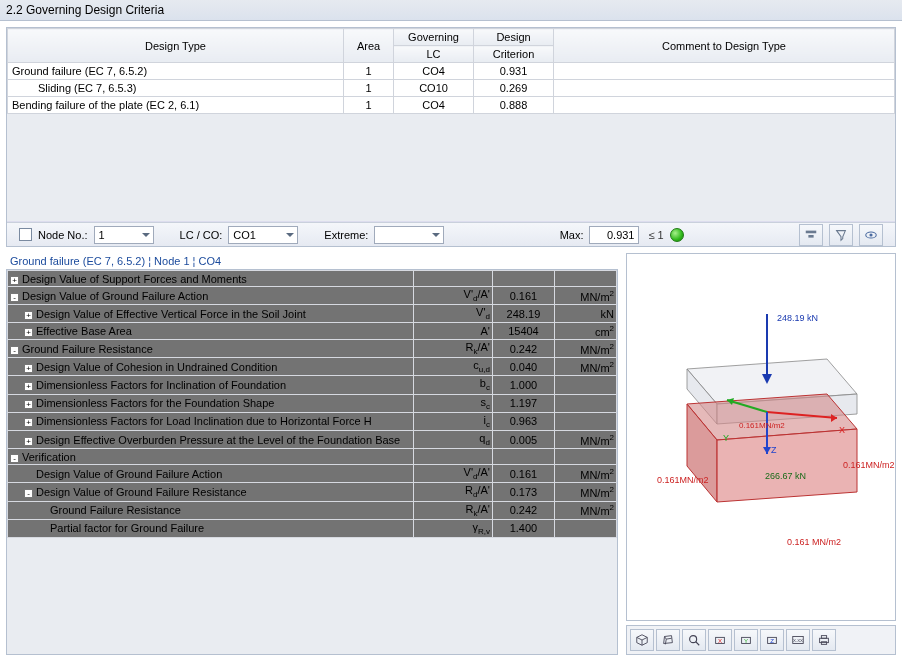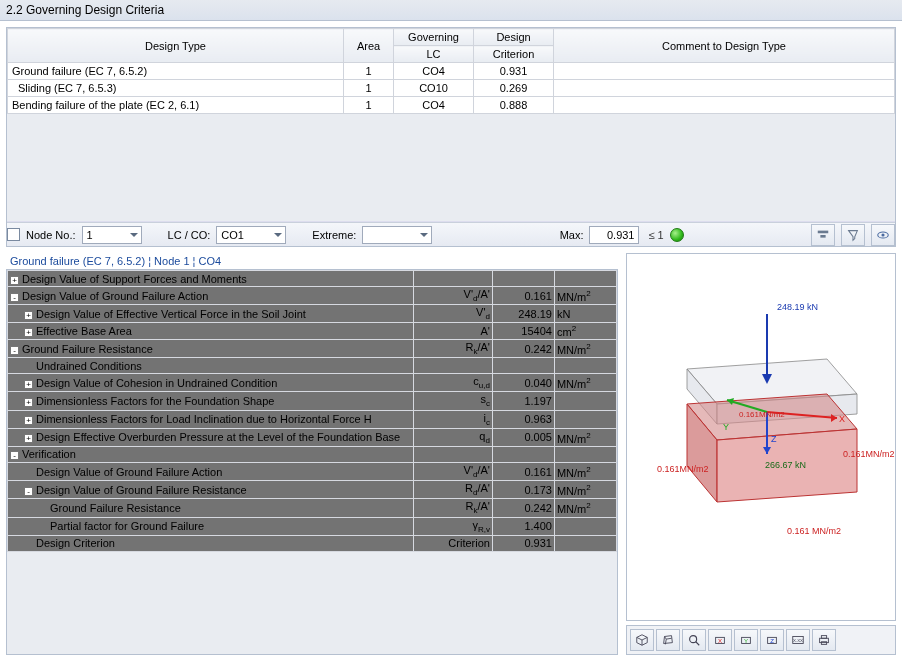--- a/index.html
+++ b/index.html
@@ -7,47 +7,47 @@
   .title-bar { background: linear-gradient(#e6eaf0, #dbe2ed); border-bottom: 1px solid #b5c0d0; padding: 3px 6px; font-size: 12px; }
   .content { display: flex; flex-direction: column; height: calc(662px - 22px); padding: 6px; gap: 6px; }
   .panel { border: 1px solid #b5c0d0; background: #fff; position: relative; }
   .top-grid { height: 220px; display: flex; flex-direction: column; }
   .grid-wrap { height: 196px; overflow: hidden; border-bottom: 1px solid #dde; background: #e9ecf1; }
   table.grid { width: 100%; border-collapse: collapse; background: #fdba74; table-layout: fixed; }
   table.grid th, table.grid td { border: 1px solid #d0d4dc; padding: 2px 4px; font-weight: normal; font-size: 11px; height: 17px; }
   table.grid th { background: linear-gradient(#f8f9fb, #e8ecf2); text-align: center; }
   table.grid td { background: #fff; }
   .c-node, .c-lc, .c-crit { text-align: center; }
-  .filter-row { display: flex; align-items: center; gap: 6px; padding: 2px 0; background: linear-gradient(#f4f6fa,#e6eaf2); border-top: 1px solid #c9d0dc; height: 24px; }
+  .filter-row { display: flex; align-items: center; gap: 6px; padding: 2px 12px; background: linear-gradient(#f4f6fa,#e6eaf2); border-top: 1px solid #c9d0dc; height: 24px; }
   .checkbox { width: 13px; height: 13px; border: 1px solid #7a8aa0; background: #fff; }
   .combo { border: 1px solid #a0aabb; background: #fff; height: 18px; display: flex; align-items: center; padding: 0 14px 0 4px; position: relative; font-size: 11px; }
   .combo::after { content: ""; position: absolute; right: 3px; top: 6px; border: 4px solid transparent; border-top-color: #5a6a80; }
   .val-box { border: 1px solid #a0aabb; background: #fff; height: 18px; padding: 0 4px; display: flex; align-items: center; min-width: 50px; text-align: right; justify-content: flex-end; }
   .le1 { color: #333; margin-left: 3px; }
   .ok-led { width: 14px; height: 14px; border-radius: 50%; background: radial-gradient(circle at 35% 35%, #a6f08a 0%, #2fb81a 60%, #1e7a12 100%); border: 1px solid #1e7a12; }
   .icon-btn { width: 24px; height: 22px; border: 1px solid #b5c0d0; background: linear-gradient(#f6f8fb,#e4e9f1); display: flex; align-items: center; justify-content: center; }
   .icon-btn svg { width: 14px; height: 14px; }
   .bottom-row { display: flex; gap: 8px; flex: 1; min-height: 0; }
   .detail-panel { flex: 1; display: flex; flex-direction: column; }
   .detail-header { color: #1a4a9c; padding: 2px 4px; font-size: 11px; }
   .detail-grid { flex: 1; overflow: hidden; border: 1px solid #b5c0d0; background: #e9ecf1; }
   table.dg { width: 100%; border-collapse: collapse; background: #737373; table-layout: fixed; }
   table.dg td { border: 1px solid #d6d9e0; padding: 1px 2px; height: 16px; font-size: 11px; white-space: nowrap; overflow: hidden; }
   .expander { display: inline-block; width: 9px; height: 9px; border: 1px solid #777; font-size: 8px; line-height: 7px; text-align: center; margin-right: 3px; background: #fff; }
   .ind1 { display: inline-block; width: 14px; }
   .ind2 { display: inline-block; width: 28px; }
   .sym { text-align: right; padding-right: 4px; }
-  .num { text-align: right; padding-right: 4px; }
-  .unit { padding-left: 4px; }
+  .num { text-align: center; padding-right: 4px; }
+  .unit { padding-left: 4px; text-align: right; }
   sub { font-size: 8px; }
   sup { font-size: 8px; }
   .viewer-panel { width: 270px; display: flex; flex-direction: column; gap: 4px; }
   .view3d { flex: 1; border: 1px solid #b5c0d0; background: #fff; position: relative; overflow: hidden; }
   .view-toolbar { display: flex; gap: 2px; justify-content: flex-start; border: 1px solid #b5c0d0; padding: 3px; background: #f0f2f6; }
-  .lbl3d { position: absolute; font-size: 9px; white-space: nowrap; }
+  .lbl3d { position: absolute; font-size: 9px; white-space: nowrap; margin-top: 11px; }
   .col-label { width: 360px; }
   .col-sym { width: 70px; }
   .col-num { width: 55px; }
   .col-unit { width: 55px; }
 </style>
 </head>
 <body>
 
 <div class="title-bar">2.2 Governing Design Criteria</div>
 
@@ -78,21 +78,21 @@
         </thead>
         <tbody id="top-rows">
             <tr>
               <td style="padding-left:4px">Ground failure (EC 7, 6.5.2)</td>
               <td class="c-node">1</td>
               <td class="c-lc">CO4</td>
               <td class="c-crit">0.931</td>
               <td></td>
             </tr>
             <tr>
-              <td style="padding-left:10px">Sliding (EC 7, 6.5.3)</td>
+              <td style="padding-left:30px">Sliding (EC 7, 6.5.3)</td>
               <td class="c-node">1</td>
               <td class="c-lc">CO10</td>
               <td class="c-crit">0.269</td>
               <td></td>
             </tr>
             <tr>
               <td style="">Bending failure of the plate (EC 2, 6.1)</td>
               <td class="c-node">1</td>
               <td class="c-lc">CO4</td>
               <td class="c-crit">0.888</td>
@@ -174,32 +174,32 @@
                 <td class="num">15404</td>
                 <td class="unit">cm<sup>2</sup></td>
               </tr>
               <tr>
                 <td><span class="expander">-</span>Ground Failure Resistance</td>
                 <td class="sym">R<sub>k</sub>/A'</td>
                 <td class="num">0.242</td>
                 <td class="unit">MN/m<sup>2</sup></td>
               </tr>
               <tr>
-                <td><span class="ind1"></span><span style="display:inline-block;width:12px"></span>Undrained Conditions</td>
-                <td class="sym"></td>
-                <td class="num"></td>
-                <td class="unit"></td>
-              </tr>
-              <tr>
                 <td><span class="ind1"></span><span class="expander">+</span>Design Value of Cohesion in Undrained Condition</td>
                 <td class="sym">c<sub>u,d</sub></td>
                 <td class="num">0.040</td>
                 <td class="unit">MN/m<sup>2</sup></td>
               </tr>
               <tr>
+                <td><span class="ind1"></span><span class="expander">+</span>Dimensionless Factors for Inclination of Foundation</td>
+                <td class="sym">b<sub>c</sub></td>
+                <td class="num">1.000</td>
+                <td class="unit"></td>
+              </tr>
+              <tr>
                 <td><span class="ind1"></span><span class="expander">+</span>Dimensionless Factors for the Foundation Shape</td>
                 <td class="sym">s<sub>c</sub></td>
                 <td class="num">1.197</td>
                 <td class="unit"></td>
               </tr>
               <tr>
                 <td><span class="ind1"></span><span class="expander">+</span>Dimensionless Factors for Load Inclination due to Horizontal Force H</td>
                 <td class="sym">i<sub>c</sub></td>
                 <td class="num">0.963</td>
                 <td class="unit"></td>
@@ -231,26 +231,20 @@
               <tr>
                 <td><span class="ind2"></span><span style="display:inline-block;width:12px"></span>Ground Failure Resistance</td>
                 <td class="sym">R<sub>k</sub>/A'</td>
                 <td class="num">0.242</td>
                 <td class="unit">MN/m<sup>2</sup></td>
               </tr>
               <tr>
                 <td><span class="ind2"></span><span style="display:inline-block;width:12px"></span>Partial factor for Ground Failure</td>
                 <td class="sym">γ<sub>R,v</sub></td>
                 <td class="num">1.400</td>
-                <td class="unit"></td>
-              </tr>
-              <tr>
-                <td><span class="ind1"></span><span style="display:inline-block;width:12px"></span>Design Criterion</td>
-                <td class="sym">Criterion</td>
-                <td class="num">0.931</td>
                 <td class="unit"></td>
               </tr>
             </tbody>
         </table>
       </div>
     </div>
 
     <div class="viewer-panel">
       <div class="view3d">
         <svg width="270" height="300" viewBox="0 0 270 300" style="position:absolute;top:0;left:0">

